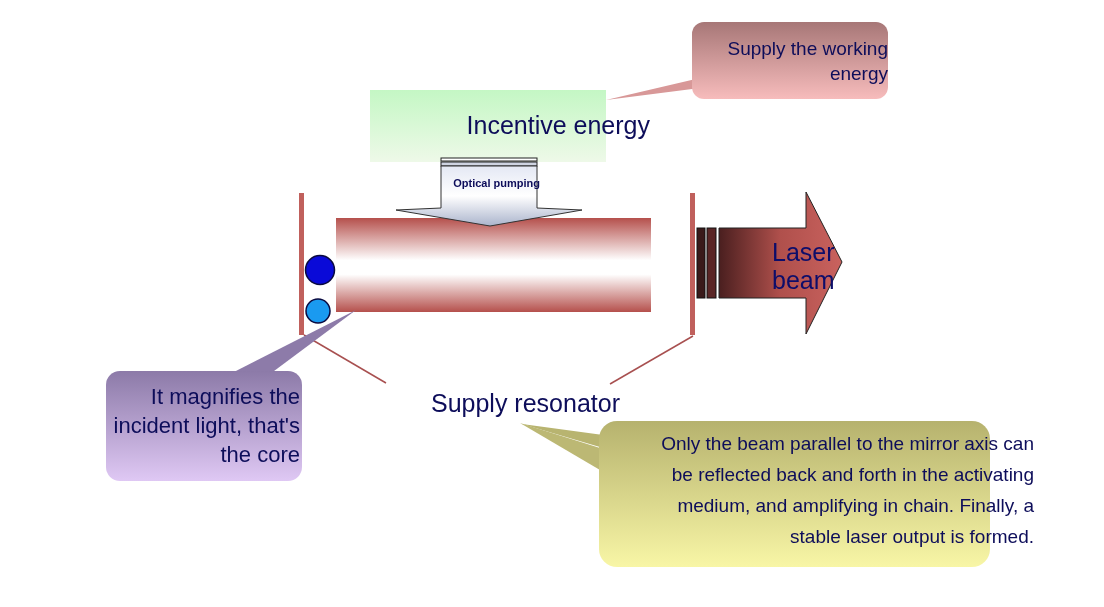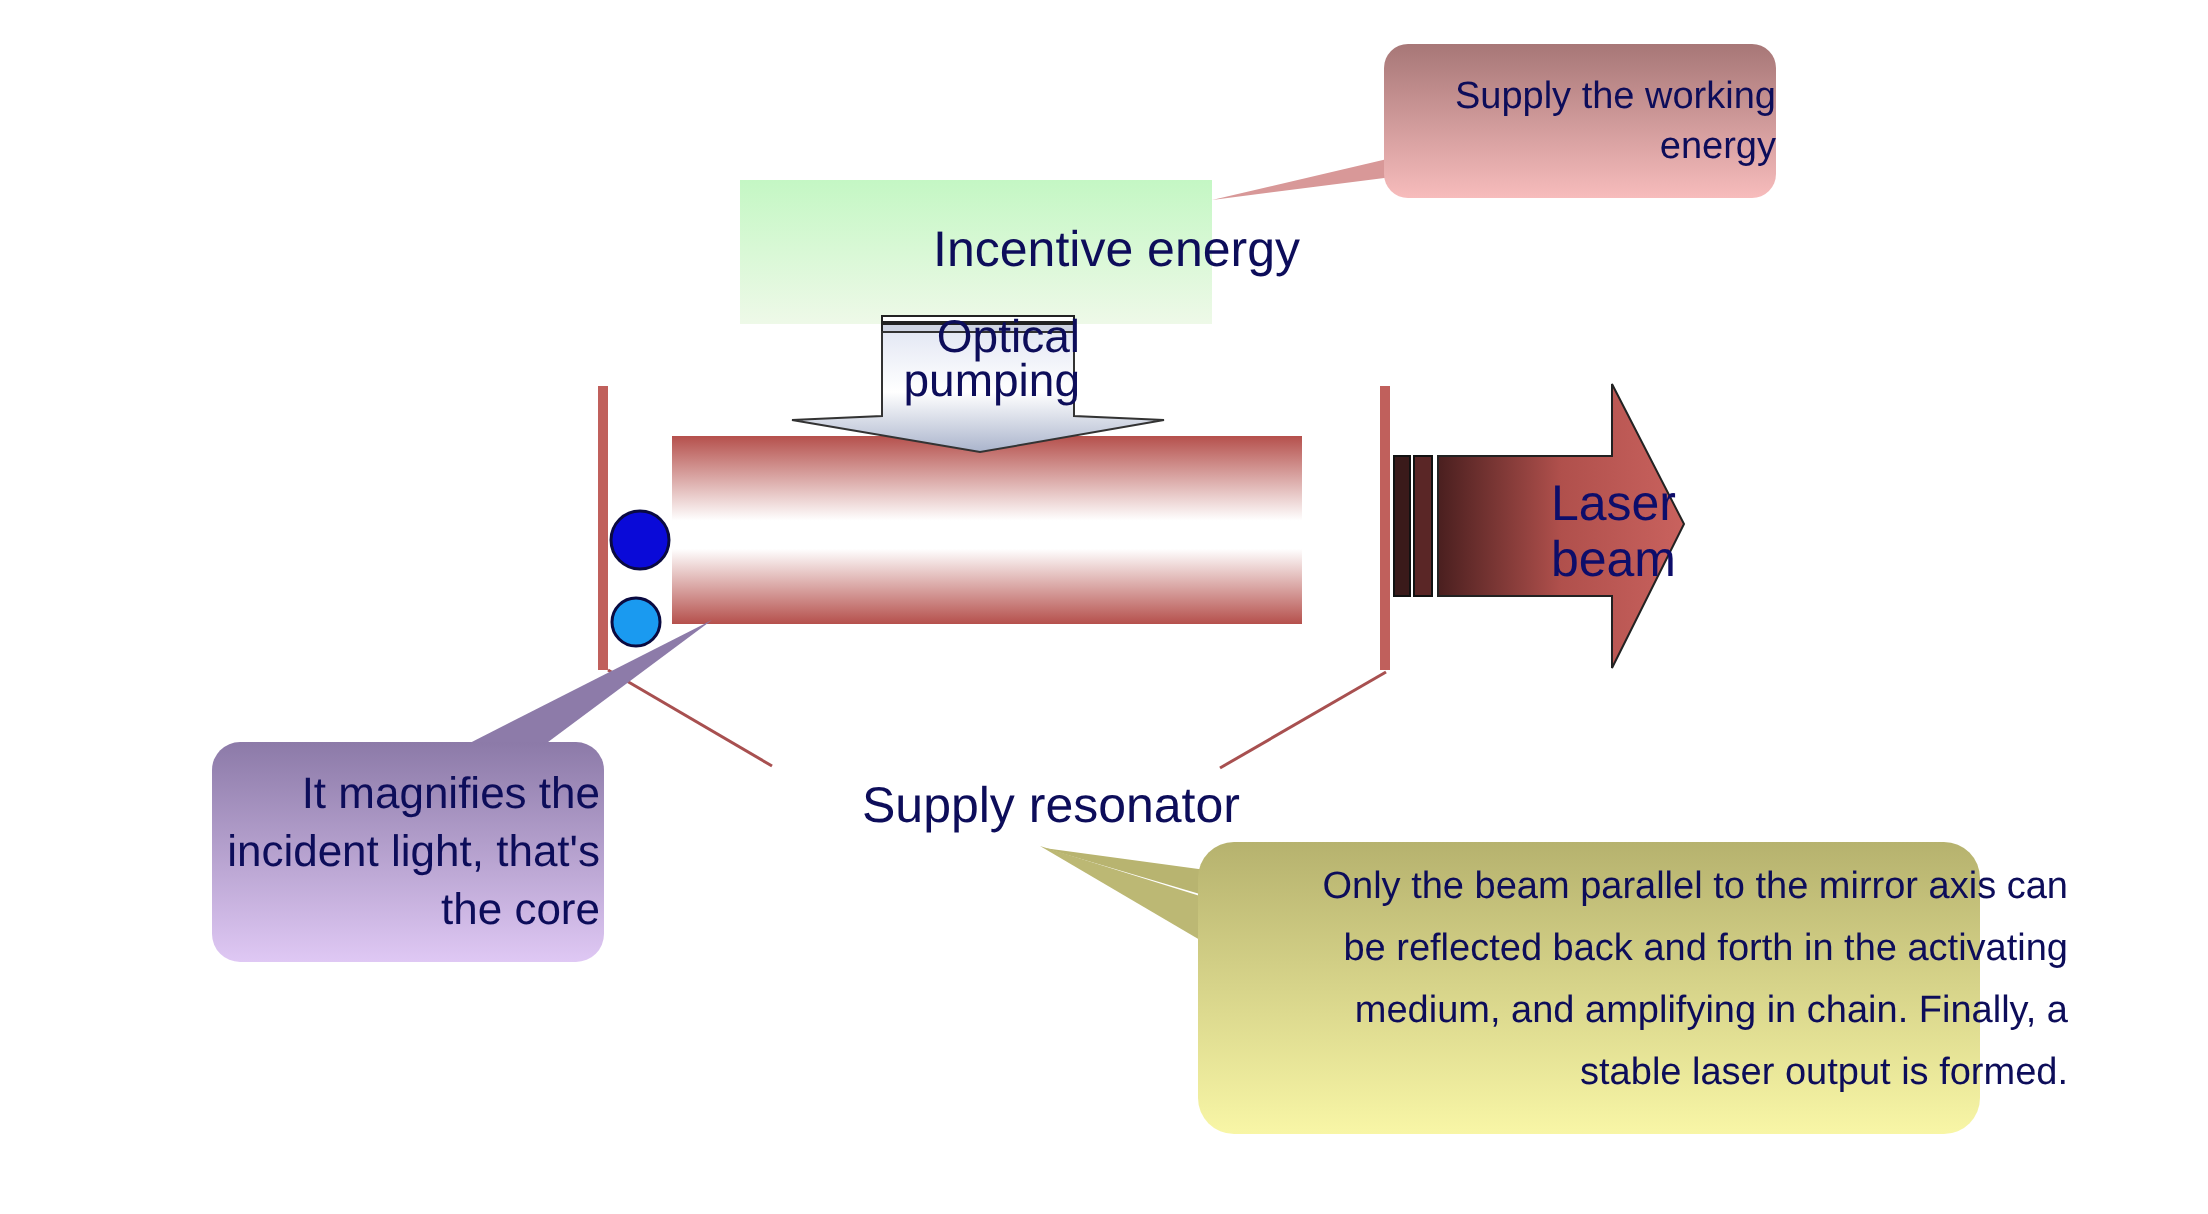--- a/index.html
+++ b/index.html
@@ -2,22 +2,22 @@
 <html><head>
 <meta charset="utf-8">
 <style>
   html, body { margin:0; padding:0; background:#ffffff; }
   body { width:1104px; height:607px; position:relative; overflow:hidden;
          font-family:"Liberation Sans", sans-serif; color:#0d0d5a; }
   svg.canvas { position:absolute; left:0; top:0; }
   .callout-text { position:absolute; text-align:right; color:#0d0d5a; }
   #supply-text { left:694px; top:36px; width:194px; font-size:19px; line-height:25px; }
   #incentive-text { left:370px; top:108px; width:236px; font-size:25px; line-height:34px;margin-left:44px; }
-  #pumping-text { left:440px; top:157px; width:100px; font-size:23px; line-height:22px; }
-  #laser-text { left:730px; top:238px; width:108px; font-size:25px; line-height:28px; color:#0d0d6a; text-align:right; padding-left:18px; box-sizing:border-box; }
+  #pumping-text { left:440px; top:172px; width:100px; font-size:11px; line-height:22px;font-weight:bold; }
+  #laser-text { left:754px; top:238px; width:108px; font-size:25px; line-height:28px; color:#0d0d6a; text-align:left; padding-left:18px; box-sizing:border-box; }
   #resonator-text { left:380px; top:386px; width:240px; font-size:25px; line-height:34px; }
   #magnify-text { left:106px; top:382px; width:194px; font-size:22px; line-height:29px; }
   #only-text { left:600px; top:428px; width:390px; font-size:19px; line-height:31px;margin-left:44px; }
 </style>
 </head>
 <body>
 
 <svg class="canvas" width="1104" height="607" viewBox="0 0 1104 607">
   <defs>
     <linearGradient id="gSupply" x1="0" y1="0" x2="0" y2="1">

